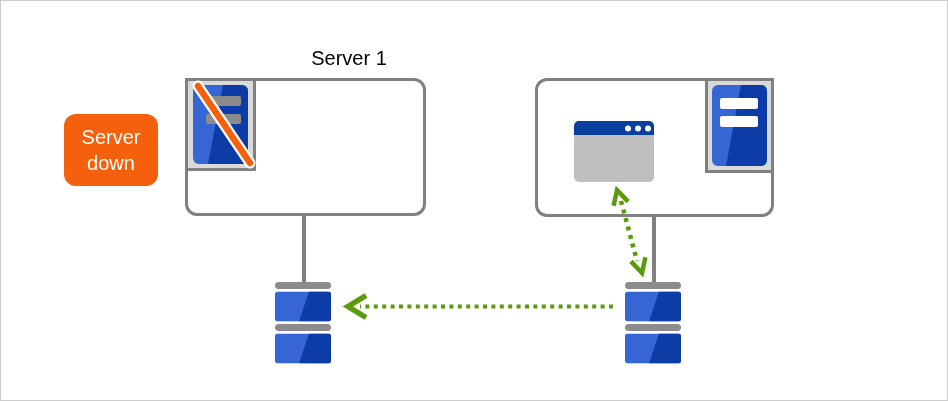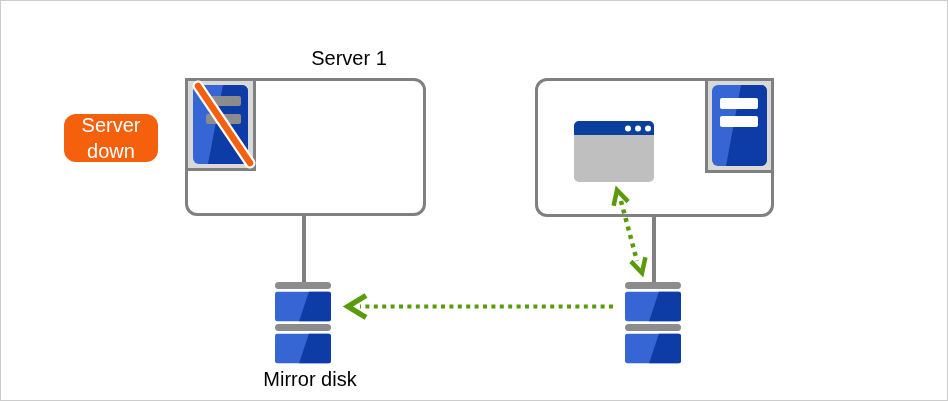--- a/index.html
+++ b/index.html
@@ -18,21 +18,21 @@
     position:absolute;
     transform:translateX(-50%);
     white-space:nowrap;
     font-size:20px;
     line-height:22px;
     color:var(--text,#000);
   }
   .badge{
     position:absolute;
     left:63px;top:113px;
-    width:94px;height:48px;
+    width:94px;height:72px;
     background:var(--accent-orange,#f4600c);
     border-radius:12px;
     color:#fff;
     font-size:20px;
     line-height:26px;
     display:flex;
     align-items:center;
     justify-content:center;
     text-align:center;
   }
@@ -146,21 +146,20 @@
       <rect x="0" y="9.5" width="56" height="30" style="fill:var(--blue-light);"></rect>
       <polygon points="34,9.5 56,9.5 56,39.5 24,39.5" style="fill:var(--blue-dark);"></polygon>
     </g>
     <rect x="0" y="42" width="56" height="7" rx="3.5" style="fill:var(--bar-gray);"></rect>
     <g clip-path="url(#d2b)">
       <rect x="0" y="51.5" width="56" height="30" style="fill:var(--blue-light);"></rect>
       <polygon points="34,51.5 56,51.5 56,81.5 24,81.5" style="fill:var(--blue-dark);"></polygon>
     </g>
   </svg>
 
-  <div class="label" style="left:309px;top:367px;">Mirror disk</div>
 
   <svg class="abs" style="left:0;top:0;pointer-events:none;" width="948" height="401" viewBox="0 0 948 401">
 
     <g>
       <line x1="612" y1="305.5" x2="359" y2="305.5" style="stroke:var(--arrow-green);" stroke-width="4" stroke-dasharray="4 4.4"></line>
       <path d="M365,294.5 L347,305.5 L365,316.5" fill="none" style="stroke:var(--arrow-green);" stroke-width="5.5"></path>
     </g>
 
     <g>
       <line x1="620" y1="200" x2="636" y2="260" style="stroke:var(--arrow-green);" stroke-width="4.5" stroke-dasharray="4 4.8"></line>

